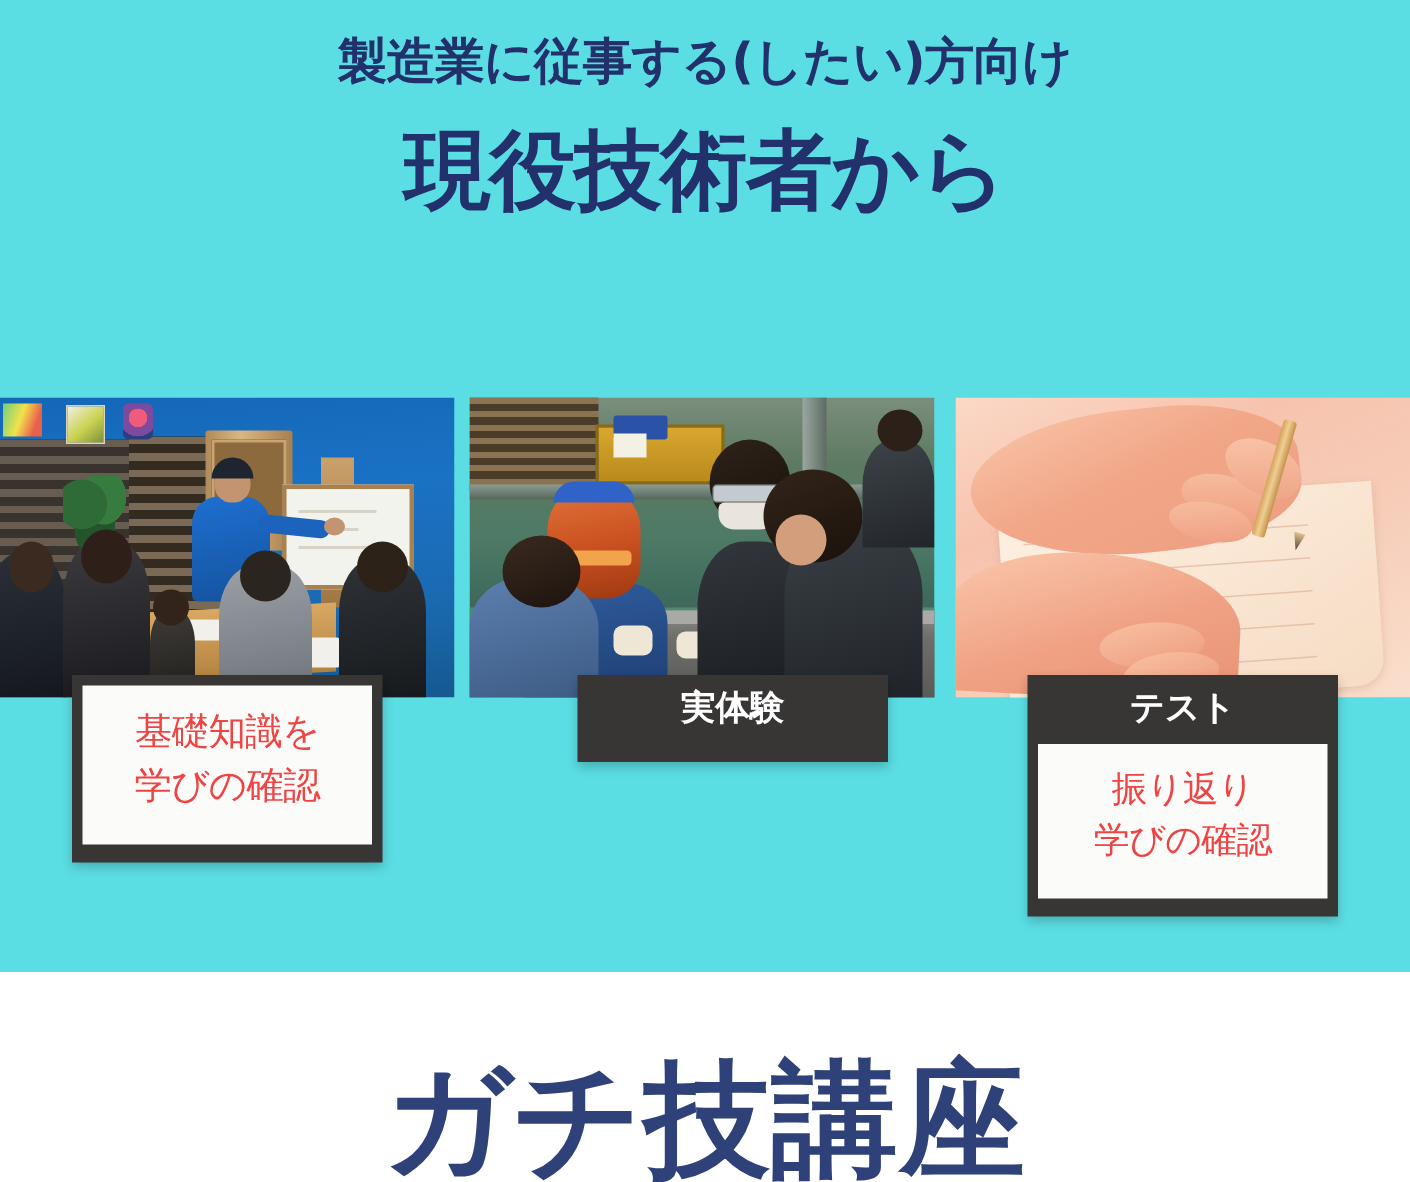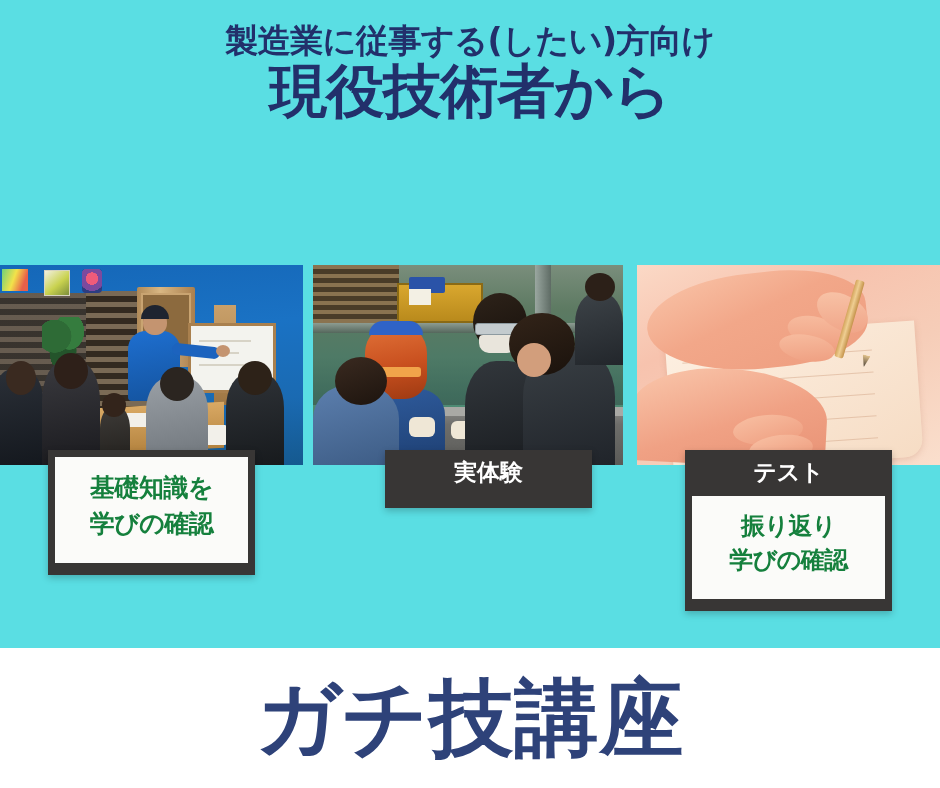--- a/index.html
+++ b/index.html
@@ -40,21 +40,21 @@
     letter-spacing:-0.5px;
     white-space:nowrap;
   }
   .title-l1, .title-l2 {
     font-family:"DejaVu Sans", sans-serif;
     font-weight:bold;
     color:#22306B;
     white-space:nowrap;
     letter-spacing:-1px;
   }
-  .title-l1 { font-size:58px; line-height:1.1; margin-top:0; }
+  .title-l1 { font-size:58px; line-height:1.1; margin-top:22px; }
   .title-l2 { font-size:58px; line-height:1.12; margin-top:-2px; }
 
   
   .photo-row {
     position:absolute; top:265px; left:0;
     width:940px; height:200px;
   }
   .photo {
     position:absolute; top:0; height:200px;
     overflow:hidden;
@@ -306,34 +306,34 @@
     letter-spacing:0px;
     white-space:nowrap;
   }
   .card-body {
     background:#FBFBF9;
     padding:13px 4px 22px 4px;
     text-align:center;
   }
   .card-body .line {
     font-family:"DejaVu Sans", sans-serif;
-    font-weight:bold;
+    font-weight:normal;
     font-size:25px;
     line-height:1.42;
-    color:#15803d;
+    color:#ef4444;
     white-space:nowrap;
     letter-spacing:-0.5px;
   }
   #card-2 .card-body .line, #card-3 .card-body .line { font-size:24px; }
 
   
   .bottom {
     position:absolute; left:0; top:648px; width:940px; height:140px;
     background:#FFFFFF;
-    display:flex; align-items:center; justify-content:center;
+    display:flex; align-items:flex-end; justify-content:center;
   }
   .bottom-title {
     font-family:"DejaVu Sans", sans-serif;
     font-weight:bold;
     font-size:84px;
     line-height:1;
     color:#2E4279;
     letter-spacing:1px;
     white-space:nowrap;
   }

